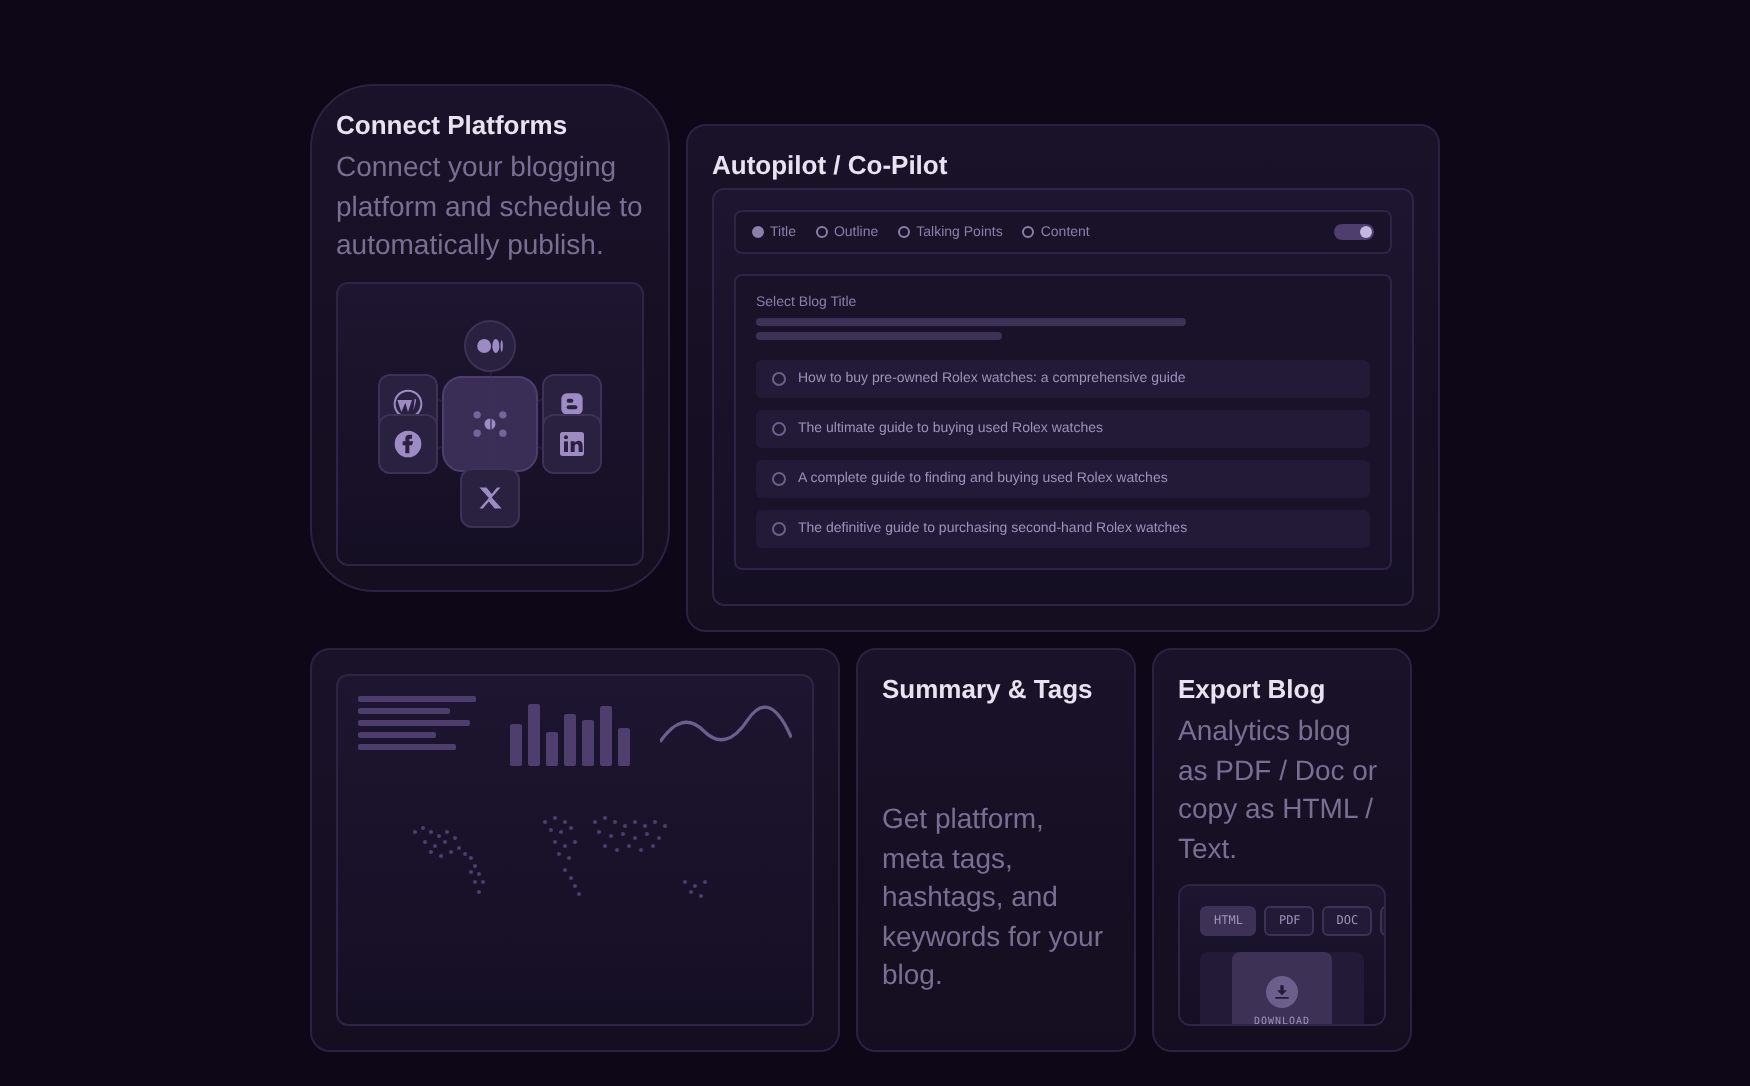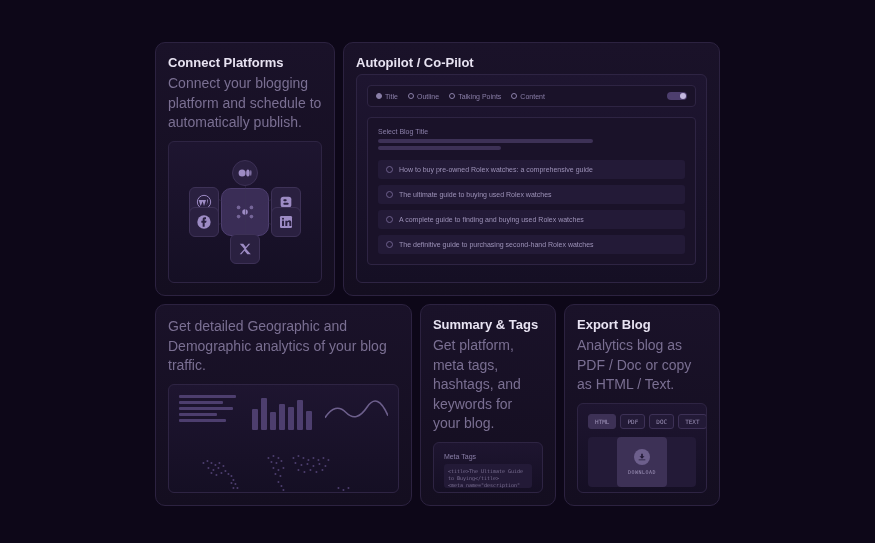--- a/index.html
+++ b/index.html
@@ -39,21 +39,21 @@
   flex: 1;
   background: linear-gradient(180deg, #1e1530 0%, #150f24 100%);
   border: 1px solid #2e2443;
   border-radius: 6px;
   padding: 10px;
   position: relative;
   overflow: hidden;
 }
 
 
-.connect-card { width: 180px; height: 254px; }
+.connect-card { width: 180px; height: 254px; border-radius: 32px; }
 .platforms-grid {
   display: flex;
   align-items: center;
   justify-content: center;
   height: 100%;
   position: relative;
 }
 .platform-center {
   width: 48px; height: 48px;
   background: #3a2d56;
@@ -82,21 +82,21 @@
 .pn-fb { bottom: 35px; left: 10px; }
 .pn-x { bottom: 8px; left: 50%; transform: translateX(-50%); }
 .pn-li { bottom: 35px; right: 10px; }
 .conn-line {
   position: absolute;
   background: #3d3156;
   opacity: 0.4;
 }
 
 
-.autopilot-card { flex: 1; height: 254px; }
+.autopilot-card { flex: 1; height: 254px; margin-top: 20px; }
 .ap-tabs {
   display: flex;
   gap: 10px;
   padding: 6px 8px;
   border: 1px solid #2e2443;
   border-radius: 4px;
   margin-bottom: 10px;
   align-items: center;
   background: #1a1229;
 }
@@ -161,22 +161,22 @@
   border-radius: 50%;
   flex-shrink: 0;
 }
 .ap-item-text {
   color: #9d92b8;
   font-size: 7px;
 }
 
 
 .analytics-card { width: 265px; height: 202px; }
-.summary-card { width: 140px; height: 202px; }
-.export-card { width: 156px; height: 202px; }
+.summary-card { width: 140px; height: 202px; gap: 44px; }
+.export-card { width: 130px; height: 202px; }
 
 .analytics-viz {
   display: flex;
   gap: 10px;
   margin-bottom: 8px;
   height: 35px;
 }
 .viz-bars { display: flex; flex-direction: column; gap: 3px; flex: 1; }
 .viz-bar { height: 3px; background: #4d3e6e; border-radius: 1px; }
 .viz-cols { display: flex; gap: 3px; align-items: flex-end; flex: 1; }
@@ -386,21 +386,20 @@
               <span class="ap-item-text">The definitive guide to purchasing second-hand Rolex watches</span>
             </div>
         </div>
       </div>
     </div>
   </div>
 </div>
 
 <div class="row">
   <div class="card analytics-card">
-    <div class="card-desc">Get detailed Geographic and Demographic analytics of your blog traffic.</div>
     <div class="preview">
       <div class="analytics-viz">
         <div class="viz-bars">
           <div class="viz-bar" style="width:90%"></div>
           <div class="viz-bar" style="width:70%"></div>
           <div class="viz-bar" style="width:85%"></div>
           <div class="viz-bar" style="width:60%"></div>
           <div class="viz-bar" style="width:75%"></div>
         </div>
         <div class="viz-cols">

